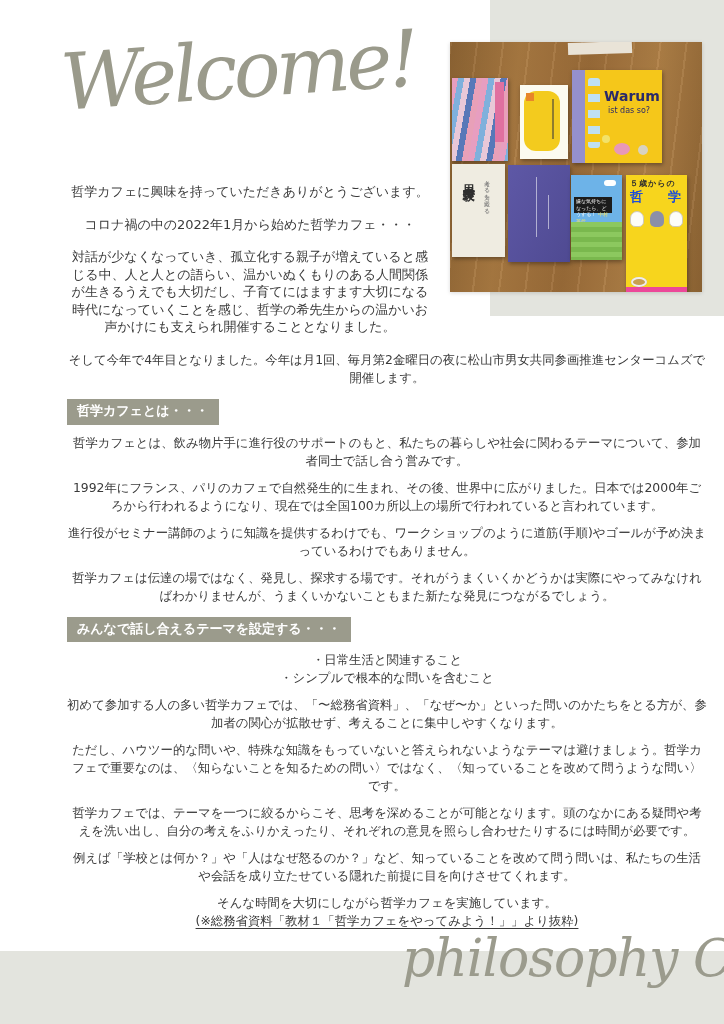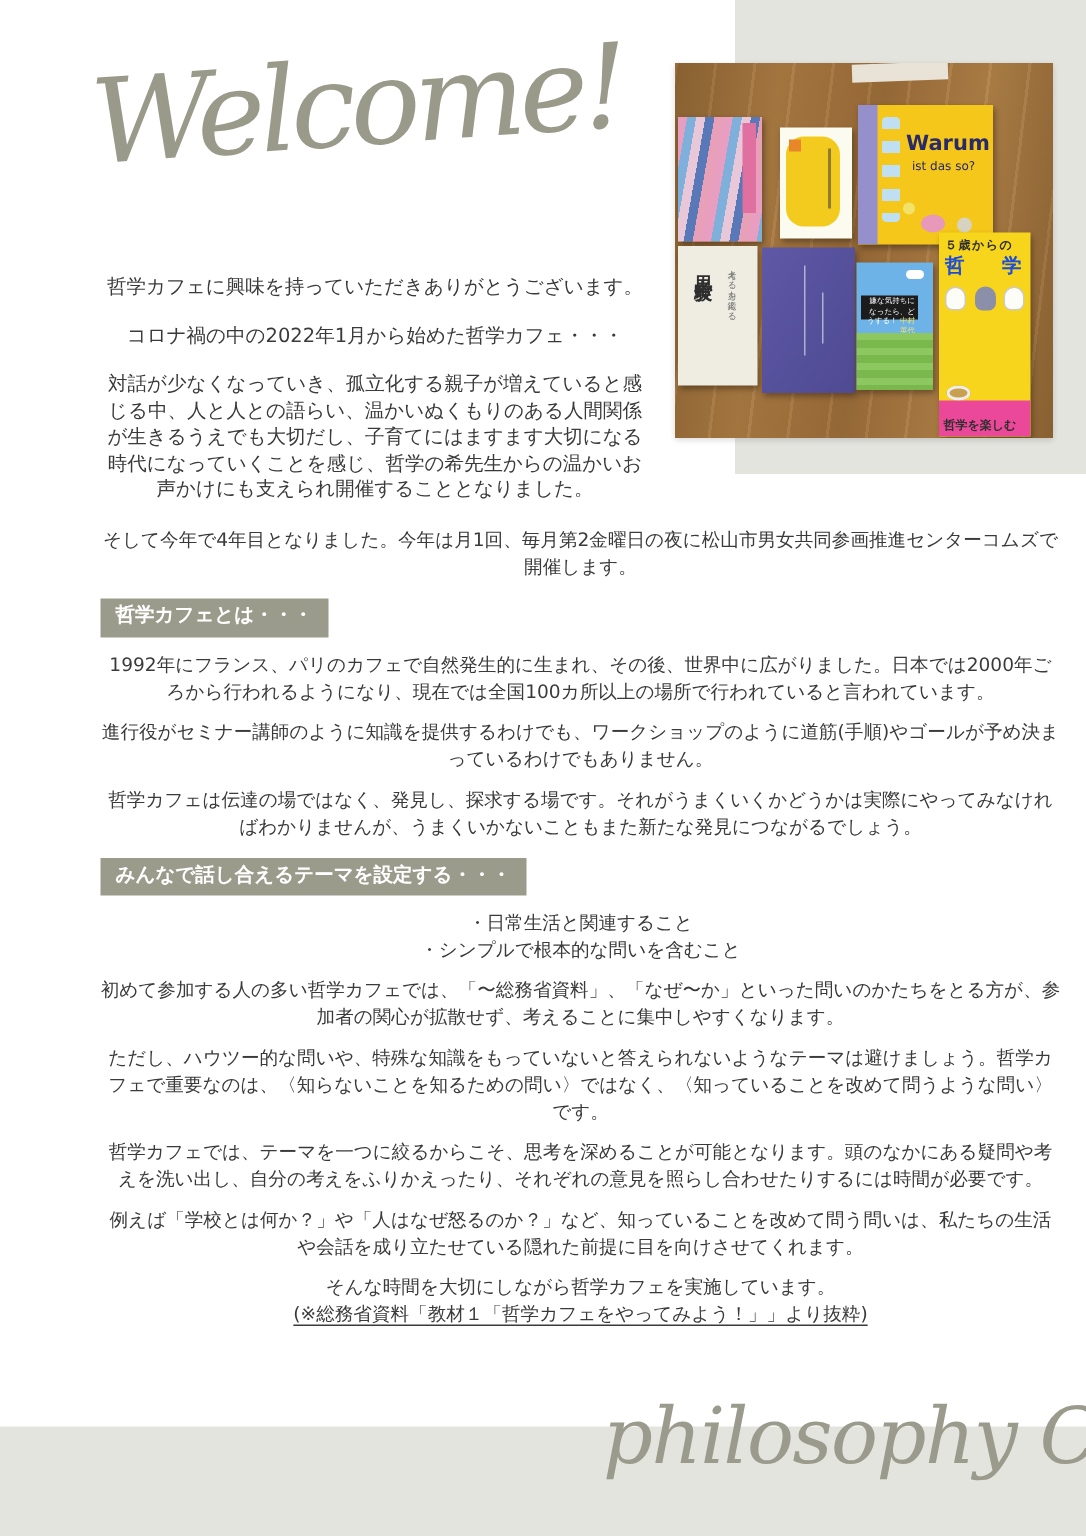--- a/index.html
+++ b/index.html
@@ -15,21 +15,21 @@
   .script { font-family:"DejaVu Serif", serif; font-style:italic; color:#9a9a8b; font-weight:400; }
   .welcome { position:absolute; left:58px; top:38px; font-size:78px; letter-spacing:-4px; transform:rotate(-4deg); transform-origin:left top; }
   .phil-cafe { position:absolute; left:402px; top:928px; font-size:52px; letter-spacing:-1px; color:#9b9b8d; z-index:5; white-space:nowrap; }
 
   
   .photo { position:absolute; left:450px; top:42px; width:252px; height:250px;
            background:linear-gradient(97deg,#8f6534,#ab7b42 25%,#9c6d39 50%,#b18147 75%,#8f6534);
            box-shadow:0 1px 4px rgba(0,0,0,.15); overflow:hidden; }
   .photo .plank { position:absolute; inset:0; background:repeating-linear-gradient(97deg, rgba(255,255,255,.05) 0 2px, rgba(0,0,0,.05) 2px 26px); }
   .paper-scrap { position:absolute; left:118px; top:0; width:64px; height:12px; background:#e9e3d7; transform:rotate(-2deg); }
-  .book { position:absolute; box-shadow:1px 2px 4px rgba(0,0,0,.35); overflow:hidden;text-align:right; }
+  .book { position:absolute; box-shadow:1px 2px 4px rgba(0,0,0,.35); overflow:hidden; }
   .bk1 { left:2px; top:36px; width:56px; height:83px;
          background:repeating-linear-gradient(100deg,#e79ec0 0 6px,#7fb0dc 6px 12px,#e8c8d8 12px 18px,#5878b8 18px 24px,#e8a0b8 24px 30px); }
   .bk1 .spine { position:absolute; right:4px; top:4px; width:9px; height:60px; background:#e070a0; }
   .bk2 { left:70px; top:43px; width:48px; height:74px; background:#fcfbf0; }
   .bk2 .blob { position:absolute; left:4px; top:6px; right:8px; bottom:8px; background:#f3cb1e; border-radius:12px; }
   .bk2 .logo { position:absolute; left:6px; top:8px; width:8px; height:8px; background:#e8862a; }
   .bk2 .vline { position:absolute; right:14px; top:14px; width:2px; height:40px; background:rgba(60,60,60,.55); }
   .bk3 { left:122px; top:28px; width:90px; height:93px; background:#f5c71a; }
   .bk3 .spine { position:absolute; left:0; top:0; width:13px; height:93px; background:#9590cc; }
   .bk3 .stickers { position:absolute; left:16px; top:8px; width:12px; height:70px;
@@ -44,21 +44,21 @@
   .bk4 .vs { position:absolute; left:30px; top:12px; writing-mode:vertical-rl; font-size:6px; color:#777; }
   .bk5 { left:58px; top:123px; width:62px; height:97px; background:linear-gradient(120deg,#5e58a6,#4f4a92); }
   .bk5 .l1,.bk5 .l2 { position:absolute; top:12px; width:1px; height:60px; background:rgba(255,255,255,.55); }
   .bk5 .l1 { left:28px; } .bk5 .l2 { left:40px; height:34px; top:30px; }
   .bk6 { left:121px; top:133px; width:51px; height:85px; background:#6db3e8; }
   .bk6 .cloud { position:absolute; right:6px; top:5px; width:12px; height:6px; background:#fff; border-radius:6px; }
   .bk6 .band { position:absolute; left:3px; top:22px; right:10px; height:16px; background:#1c1c1c; color:#fff; font-size:5px; line-height:1.3; padding:1px 2px; }
   .bk6 .band .au { color:#f2e26a; }
   .bk6 .field { position:absolute; left:0; bottom:0; width:100%; height:38px;
         background:repeating-linear-gradient(#8cc85f 0 5px,#7ab84e 5px 10px); }
-  .bk7 { left:176px; top:113px; width:61px; height:136px; background:#f7d51d; }
+  .bk7 { left:176px; top:133px; width:61px; height:136px; background:#f7d51d; }
   .bk7 .tt { position:absolute; left:4px; top:3px; font-size:8px; font-weight:bold; color:#2f2f2f; letter-spacing:1px; }
   .bk7 .tm { position:absolute; left:4px; top:13px; font-size:13px; font-weight:bold; color:#1d4ed8; letter-spacing:6px; }
   .bk7 .animals { position:absolute; left:4px; top:36px; width:53px; display:flex; justify-content:space-between; }
   .bk7 .animals span { display:block; width:14px; height:16px; border-radius:7px 7px 5px 5px; }
   .bk7 .rb { background:#fdfdf8; border:1px solid #cfcabb; }
   .bk7 .ct { background:#8b8fa8; }
   .bk7 .obi { position:absolute; left:0; bottom:0; width:100%; height:24px; background:#ec4899; }
   .bk7 .obi .cookie { position:absolute; left:5px; top:-10px; width:16px; height:10px; background:#c8a050; border-radius:50%; box-shadow:0 0 0 2px #eee inset; }
   .bk7 .obi .ot { position:absolute; left:3px; bottom:2px; font-size:8px; font-weight:bold; color:#2f2f2f; }
 
@@ -142,20 +142,21 @@
   </div>
 
   <div class="content">
     <p class="intro mb-lg">哲学カフェに興味を持っていただきありがとうございます。</p>
     <p class="intro mb-lg">コロナ禍の中の2022年1月から始めた哲学カフェ・・・</p>
     <p class="intro mb-lg">対話が少なくなっていき、孤立化する親子が増えていると感じる中、人と人との語らい、温かいぬくもりのある人間関係が生きるうえでも大切だし、子育てにはますます大切になる時代になっていくことを感じ、哲学の希先生からの温かいお声かけにも支えられ開催することとなりました。</p>
     <p>そして今年で4年目となりました。今年は月1回、毎月第2金曜日の夜に松山市男女共同参画推進センターコムズで開催します。</p>
 
     <div class="badge">哲学カフェとは・・・</div>
 
+    <p>哲学カフェとは、飲み物片手に進行役のサポートのもと、私たちの暮らしや社会に関わるテーマについて、参加者同士で話し合う営みです。</p>
     <p>1992年にフランス、パリのカフェで自然発生的に生まれ、その後、世界中に広がりました。日本では2000年ごろから行われるようになり、現在では全国100カ所以上の場所で行われていると言われています。</p>
     <p>進行役がセミナー講師のように知識を提供するわけでも、ワークショップのように道筋(手順)やゴールが予め決まっているわけでもありません。</p>
     <p>哲学カフェは伝達の場ではなく、発見し、探求する場です。それがうまくいくかどうかは実際にやってみなければわかりませんが、うまくいかないこともまた新たな発見につながるでしょう。</p>
 
     <div class="badge">みんなで話し合えるテーマを設定する・・・</div>
 
     <div class="bullets">
       <p>・日常生活と関連すること</p>
       <p>・シンプルで根本的な問いを含むこと</p>
     </div>

